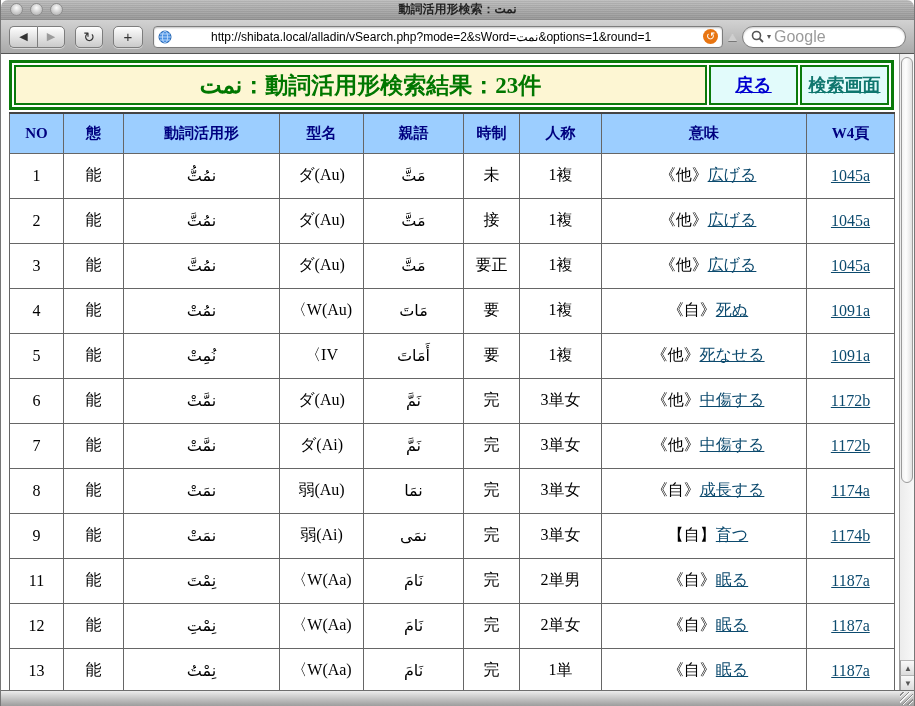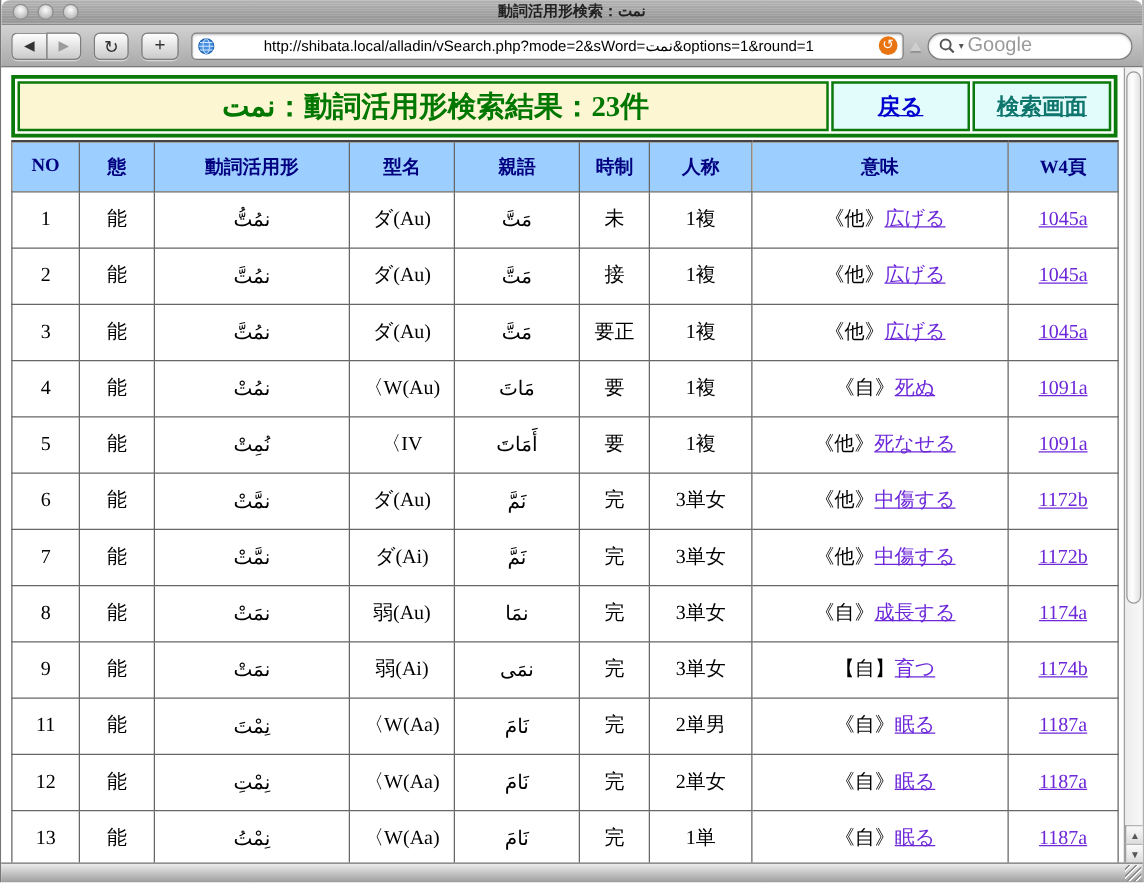--- a/index.html
+++ b/index.html
@@ -50,35 +50,35 @@
   .caret { font-size:8px; color:#555; }
 
   
   .content { height:636px; position:relative; background:#fff; overflow:hidden; }
   .page { position:absolute; left:8px; top:6px; width:885px; }
 
   .result-header { display:flex; border:3px solid #0b7a0b; background:#fff; padding:2px; gap:2px; height:50px; }
   .rh-cell { border:2px solid #0b7a0b; display:flex; align-items:center; justify-content:center; }
   .rh-title { flex:1; background:#fdf6d3; font-family:"Liberation Serif", serif;
     font-size:23px; font-weight:bold; color:#007700;padding-left:20px; }
-  .rh-btn { width:111px; background:#e2fbfb; font-size:18px; font-weight:bold;
+  .rh-btn { width:89px; background:#e2fbfb; font-size:18px; font-weight:bold;
     font-family:"Liberation Serif", serif; }
   .rh-btn a { color:#0000d0; }
   .rh-btn.visited a { color:#0f766e; }
 
   table.results { border-collapse:collapse; margin-top:2px; width:885px;
     table-layout:fixed; font-family:"Liberation Serif", serif; }
   table.results th, table.results td { border:1px solid #666; overflow:hidden; }
   table.results th { background:#9cceff; color:#000080; font-size:15px; font-weight:bold;
     height:40px; border-top:2px solid #444; }
   table.results td { height:45px; text-align:center; font-size:16px; color:#000; background:#fff; }
   td.arabic { font-size:23px; font-family:"DejaVu Sans", sans-serif; }
   td.c-meaning { text-align:left; padding-left:8px; }
   a { text-decoration:underline; }
-  td a { color:#6d28d9; }
+  td a { color:#0c4a6e; }
   .col-no{width:54px}.col-voice{width:60px}.col-form{width:156px}.col-pattern{width:84px}
   .col-parent{width:100px}.col-tense{width:56px}.col-person{width:82px}
   .col-meaning{width:205px}.col-page{width:88px}
 
   
   .vscroll { position:absolute; right:0; top:0; width:15px; height:636px;
     background:linear-gradient(90deg,#ececec,#f8f8f8); border-left:1px solid #9e9e9e; }
   .vthumb { position:absolute; left:1px; top:3px; width:12px; height:426px;
     border:1px solid #9a9a9a; border-radius:7px;
     background:linear-gradient(90deg,#f2f2f2,#fdfdfd 40%,#e2e2e2); }

